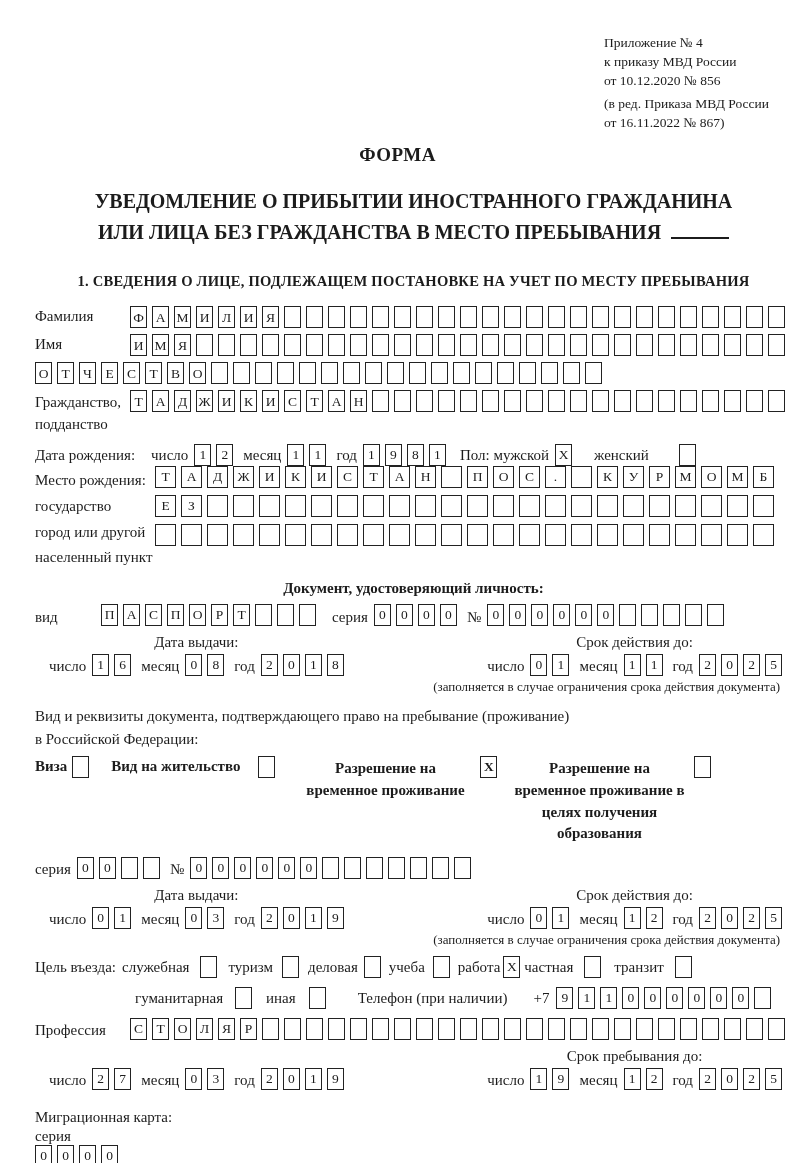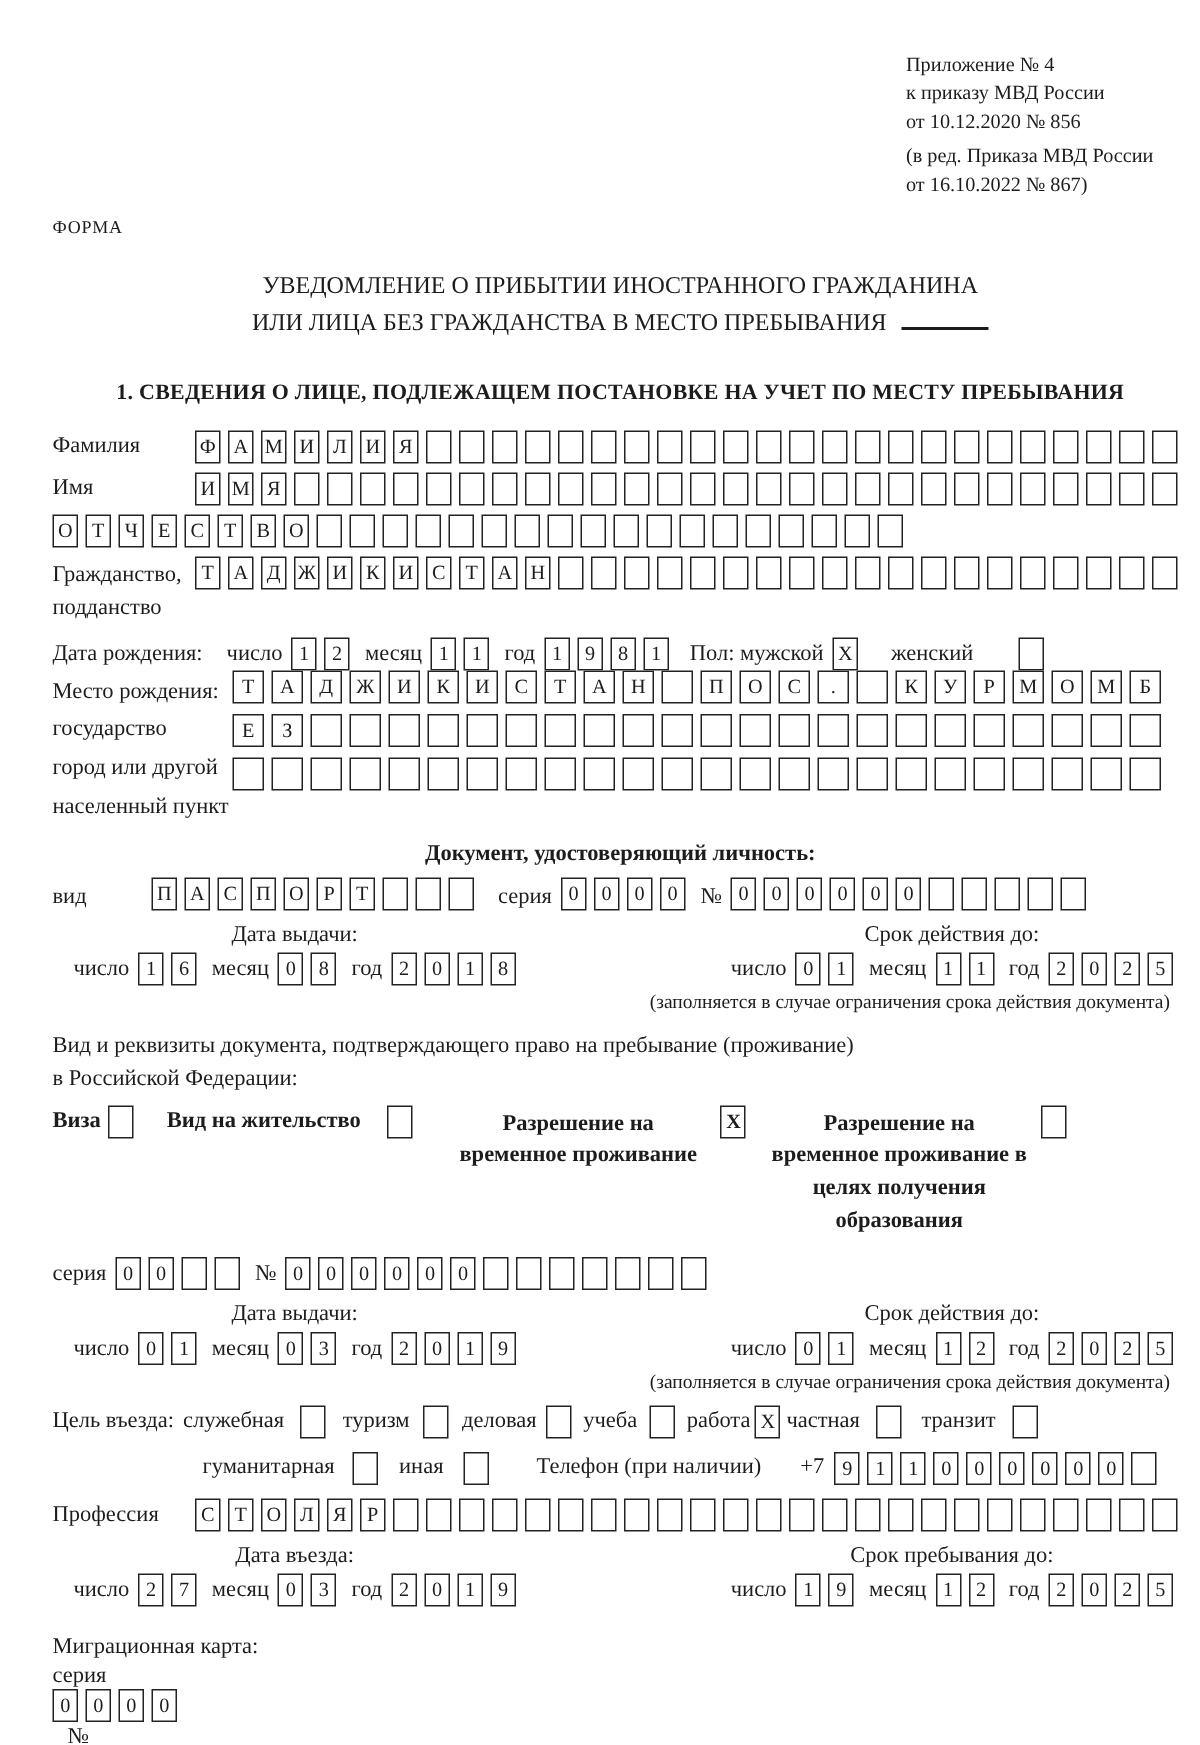--- a/index.html
+++ b/index.html
@@ -10,24 +10,24 @@
     color: #1c1c1c;
     font-family: "Liberation Serif", "DejaVu Serif", serif;
     font-size: 15px;
     overflow: hidden;
   }
   .page { padding: 34px 8px 0 35px; width: 800px; }
 
   
   .hdr { margin-left: auto; width: 188px; font-size: 13.5px; line-height: 1.4; }
   .hdr .gap { height: 4px; }
-  .forma { text-align: left; font-weight: normal; font-size: 12px; margin: 12px 32px 0 0; letter-spacing: .5px; }
+  .forma { text-align: center; font-weight: bold; font-size: 19px; margin: 12px 32px 0 0; letter-spacing: .5px; }
 
   
-  .title { text-align: center; font-weight: normal; font-size: 16px; margin-top: 20px; line-height: 1.55; }
+  .title { text-align: center; font-weight: bold; font-size: 20px; margin-top: 20px; line-height: 1.55; }
   .title .uline { display: inline-block; width: 58px; border-bottom: 2px solid #1c1c1c; height: 14px; margin-left: 10px; }
   .sect { text-align: center; font-weight: bold; font-size: 14.6px; margin-top: 25px; letter-spacing: .2px; }
 
   
   .boxes { display: inline-flex; gap: 5px; flex: none; }
   .cell {
     width: 17px; height: 22px; flex: none;
     border: 1.6px solid #222;
     display: inline-flex; align-items: center; justify-content: center;
     font-size: 13.5px; line-height: 1; background: #fff;
@@ -74,21 +74,21 @@
 <body>
 
 <div class="page">
 
   <div class="hdr">
     <div>Приложение № 4</div>
     <div>к приказу МВД России</div>
     <div>от 10.12.2020 № 856</div>
     <div class="gap"></div>
     <div>(в ред. Приказа МВД России</div>
-    <div>от 16.10.2022 № 867)</div>
+    <div>от 16.11.2022 № 867)</div>
   </div>
   <div class="forma">ФОРМА</div>
 
   <div class="title">
     <div>УВЕДОМЛЕНИЕ О ПРИБЫТИИ ИНОСТРАННОГО ГРАЖДАНИНА</div>
     <div><span>ИЛИ ЛИЦА БЕЗ ГРАЖДАНСТВА В МЕСТО ПРЕБЫВАНИЯ</span><span class="uline"></span></div>
   </div>
   <div class="sect">1. СВЕДЕНИЯ О ЛИЦЕ, ПОДЛЕЖАЩЕМ ПОСТАНОВКЕ НА УЧЕТ ПО МЕСТУ ПРЕБЫВАНИЯ</div>
 
   <div class="row" style="margin-top:16px;">
@@ -632,21 +632,20 @@
         <span class="cell"></span>
         <span class="cell"></span>
         <span class="cell"></span>
         <span class="cell"></span>
         <span class="cell"></span>
       </span>
   </div>
 
   <div class="date-pair">
     <div class="dg" style="padding-left:14px;">
-      <div class="dg-h">Дата въезда:</div>
       <div class="dg-f">
         <span class="flbl first">число</span>
         <span class="boxes">
             <span class="cell">2</span>
             <span class="cell">7</span>
           </span>
         <span class="flbl">месяц</span>
         <span class="boxes">
             <span class="cell">0</span>
             <span class="cell">3</span>

